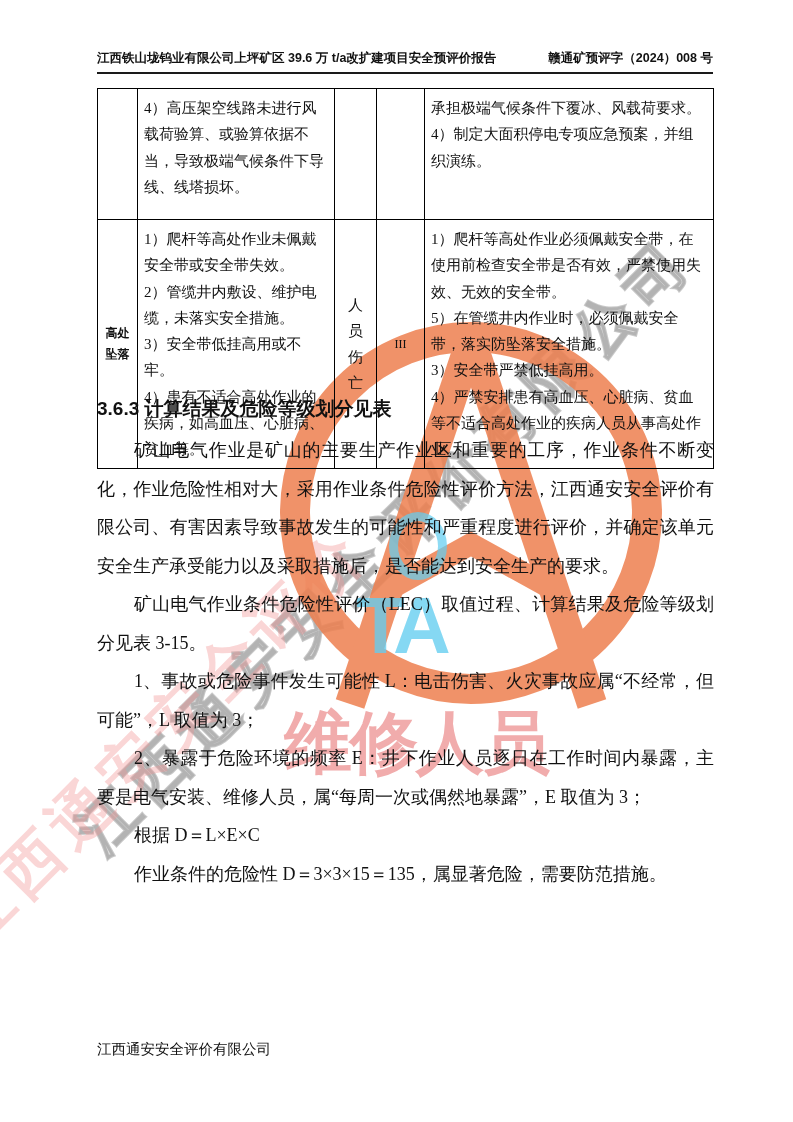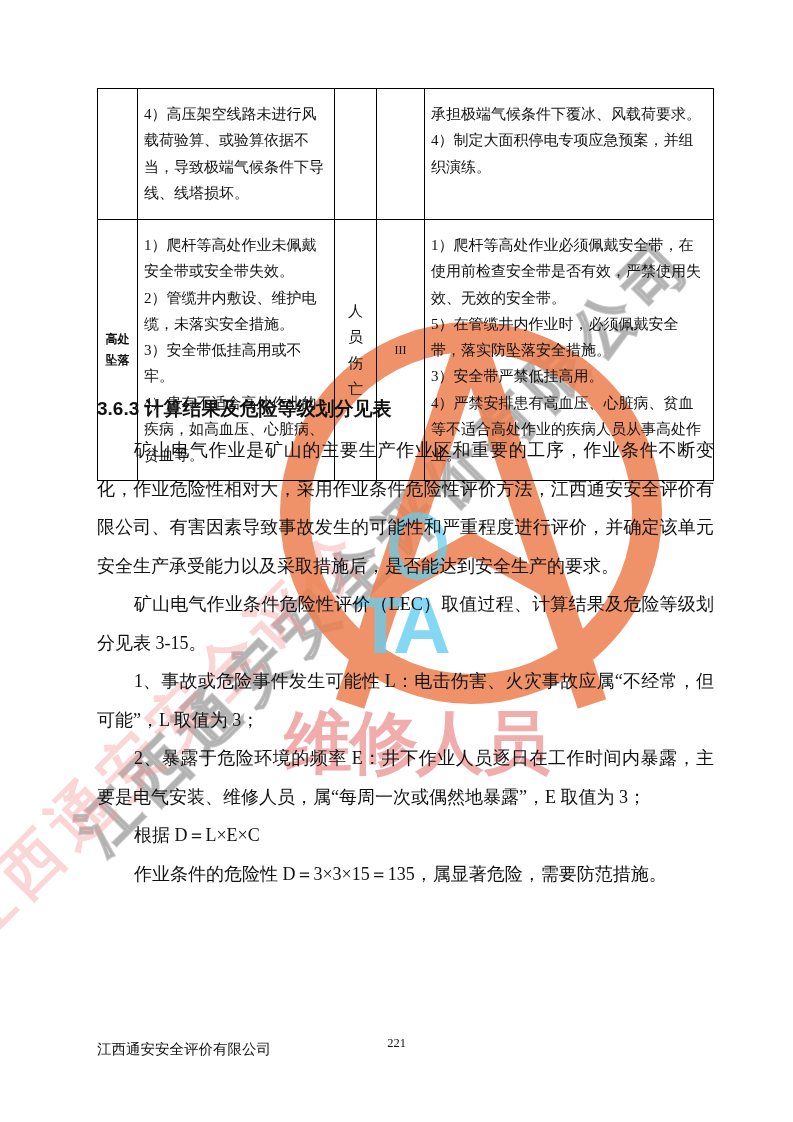--- a/index.html
+++ b/index.html
@@ -24,21 +24,21 @@
   .wm-horizontal{position:absolute;left:284px;top:706px;font-size:68px;font-weight:bold;
     letter-spacing:-2px;color:rgba(228,90,90,.50);line-height:1.1;}
   
   .content{position:absolute;inset:0;z-index:1;}
   .pg-header{position:absolute;left:97px;top:50px;width:616px;display:flex;
     justify-content:space-between;align-items:flex-end;
     font-family:"Liberation Sans","DejaVu Sans",sans-serif;font-size:12.5px;font-weight:600;
     border-bottom:2px solid #1a1a1a;padding-bottom:5px;}
   .riskTable{position:absolute;left:97px;top:88px;width:616px;border-collapse:collapse;
     table-layout:fixed;font-size:15px;}
-  .riskTable td{border:1.5px solid #000;padding:12px 6px;line-height:1.75;
+  .riskTable td{border:1.5px solid #000;padding:6px 6px;line-height:1.75;
     white-space:pre-line;background:transparent;margin-top:12px;}
   .riskTable .vtop{vertical-align:top;text-align:left;}
   .riskTable .vmid{vertical-align:middle;text-align:center;}
   .cell-hazard{font-family:"Liberation Sans","DejaVu Sans",sans-serif;font-weight:bold;font-size:12px;}
   .cell-level{font-size:12px;}
   .sec-heading{position:absolute;left:97px;top:396px;width:616px;
     font-family:"Liberation Sans","DejaVu Sans",sans-serif;font-weight:bold;font-size:19px;}
   .bodytext{position:absolute;left:97px;top:431px;width:617px;}
   .bodytext p{margin:0;font-size:18px;line-height:38.5px;text-indent:2.05em;
     text-align:justify;text-justify:inter-ideograph;}
@@ -57,20 +57,24 @@
     <path d="M201,28 L322,392" fill="none" stroke="#ee8050" stroke-width="30"></path>
     <path d="M118,278 L201,232 L284,278" fill="none" stroke="#ee8050" stroke-width="22"></path>
   </svg>
   <div class="wm-ellipse"></div>
   <div class="wm-monogram">TA</div>
   <div class="wm-horizontal">维修人员</div>
 </div>
 
 <div class="content">
 
+  <div class="pg-header">
+    <span>江西铁山垅钨业有限公司上坪矿区 39.6 万 t/a改扩建项目安全预评价报告</span>
+    <span>赣通矿预评字（2024）008 号</span>
+  </div>
 
   <table class="riskTable">
     <colgroup>
       <col style="width:40px">
         <col style="width:197px">
         <col style="width:42px">
       <col style="width:48px">
         <col style="width:289px">
     </colgroup>
     <tbody>
@@ -102,16 +106,15 @@
 
   <div class="bodytext">
     <p>矿山电气作业是矿山的主要生产作业区和重要的工序，作业条件不断变化，作业危险性相对大，采用作业条件危险性评价方法，江西通安安全评价有限公司、有害因素导致事故发生的可能性和严重程度进行评价，并确定该单元安全生产承受能力以及采取措施后，是否能达到安全生产的要求。</p>
     <p>矿山电气作业条件危险性评价（LEC）取值过程、计算结果及危险等级划分见表 3-15。</p>
     <p>1、事故或危险事件发生可能性 L：电击伤害、火灾事故应属“不经常，但可能”，L 取值为 3；</p>
     <p>2、暴露于危险环境的频率 E：井下作业人员逐日在工作时间内暴露，主要是电气安装、维修人员，属“每周一次或偶然地暴露”，E 取值为 3；</p>
     <p>根据 D＝L×E×C</p>
     <p>作业条件的危险性 D＝3×3×15＝135，属显著危险，需要防范措施。</p>
   </div>
 
-  <div class="footer-page">221</div>
   <div class="footer-company">江西通安安全评价有限公司</div>
 
 </div>
 
 </body></html>

